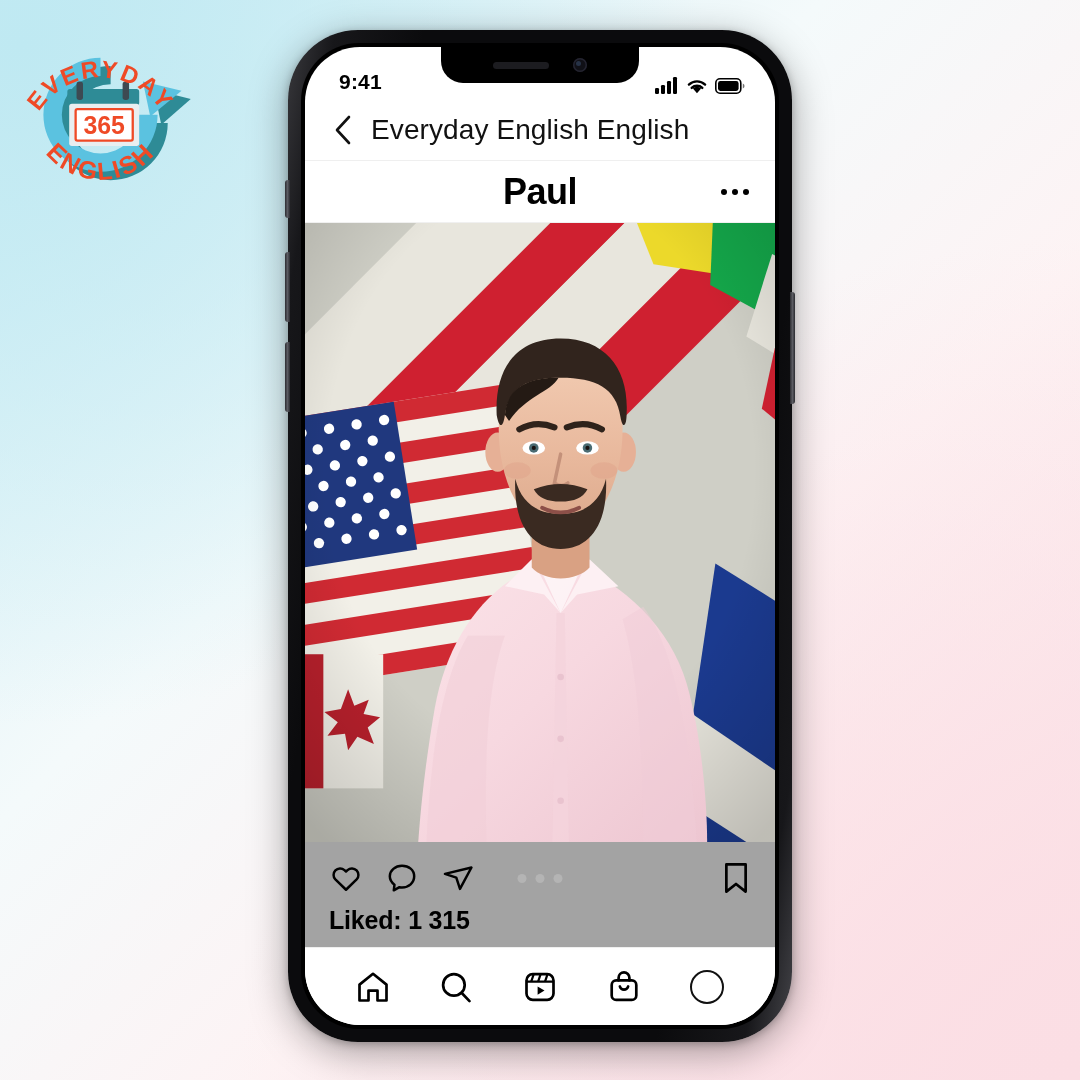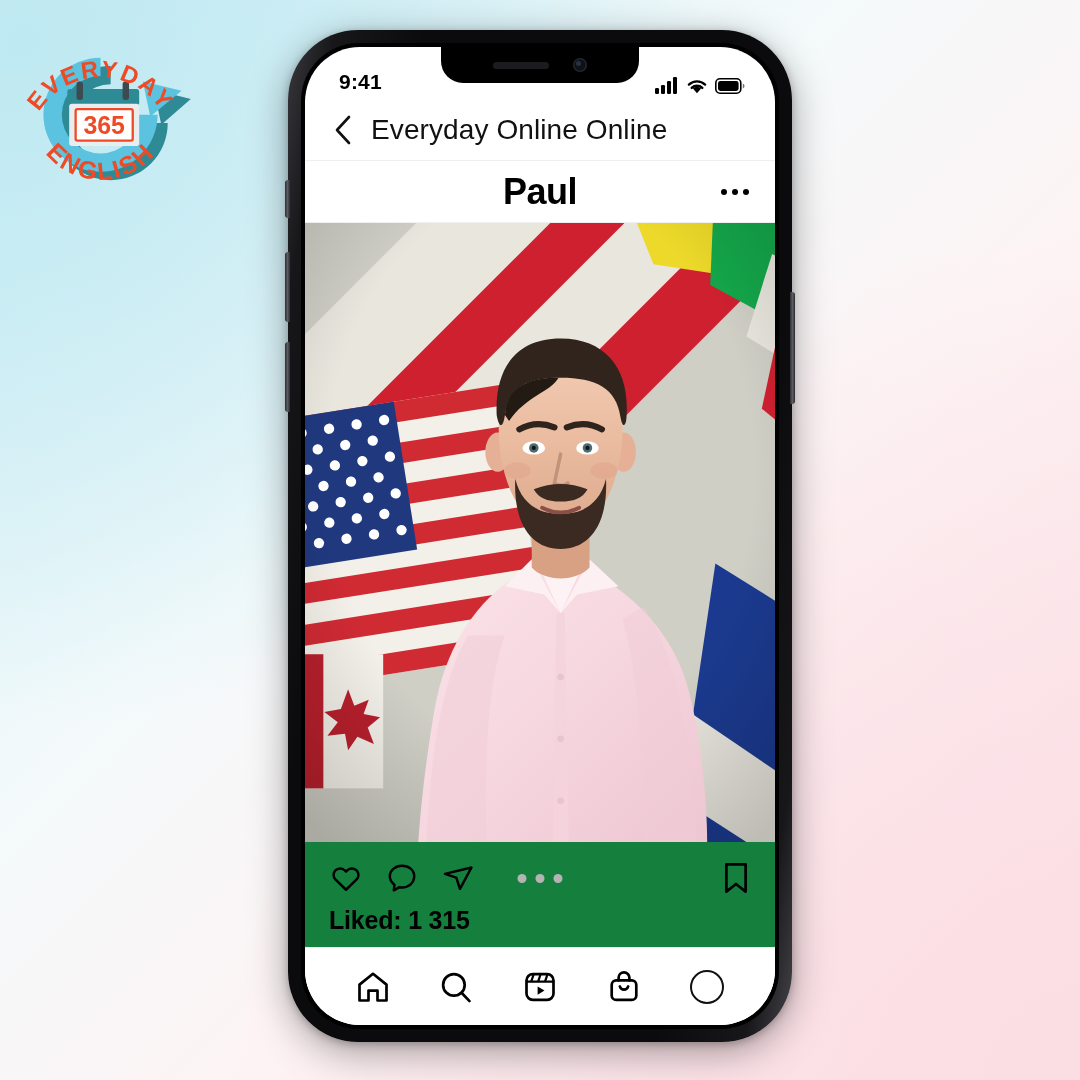--- a/index.html
+++ b/index.html
@@ -82,21 +82,21 @@
     position:absolute; right:26px; top:50%; transform:translateY(-50%);
     display:flex; gap:5px; cursor:pointer;
   }
   .more-dots span { width:6px; height:6px; border-radius:50%; background:#000; }
 
   
   .photo { flex:1 1 auto; position:relative; overflow:hidden; background:#cfcfc8; min-height:0; }
   .photo svg { position:absolute; inset:0; width:100%; height:100%; display:block; }
 
   
-  .actionbar { flex:none; background:#15803d; padding:14px 24px 0 24px; position:relative; }
+  .actionbar { flex:none; background:#a3a3a3; padding:14px 24px 0 24px; position:relative; }
   .action-row { display:flex; align-items:center; position:relative; height:44px; }
   .action-left { display:flex; align-items:center; gap:22px; }
   .carousel-dots {
     position:absolute; left:50%; transform:translateX(-50%);
     display:flex; gap:9px; align-items:center;
   }
   .carousel-dots span { width:9px; height:9px; border-radius:50%; background:#b4b4b4; }
   .bookmark { position:absolute; right:0; }
   .likes { font-size:25px; font-weight:700; color:#000; padding:6px 0 12px 0; letter-spacing:-.2px; }
 
@@ -184,21 +184,21 @@
           </svg>
         </div>
       </div>
 
       <div class="navbar">
         <div class="back-chevron">
           <svg width="18" height="30" viewBox="0 0 18 30">
             <path d="M15 2 3 15l12 13" fill="none" stroke="#111" stroke-width="2.6" stroke-linecap="round" stroke-linejoin="round"></path>
           </svg>
         </div>
-        <div class="nav-title">Everyday Online Online</div>
+        <div class="nav-title">Everyday English English</div>
       </div>
 
       <div class="post-header">
         <div class="post-title">Paul</div>
         <div class="more-dots">
           <span></span>
           <span></span>
           <span></span>
         </div>
       </div>

